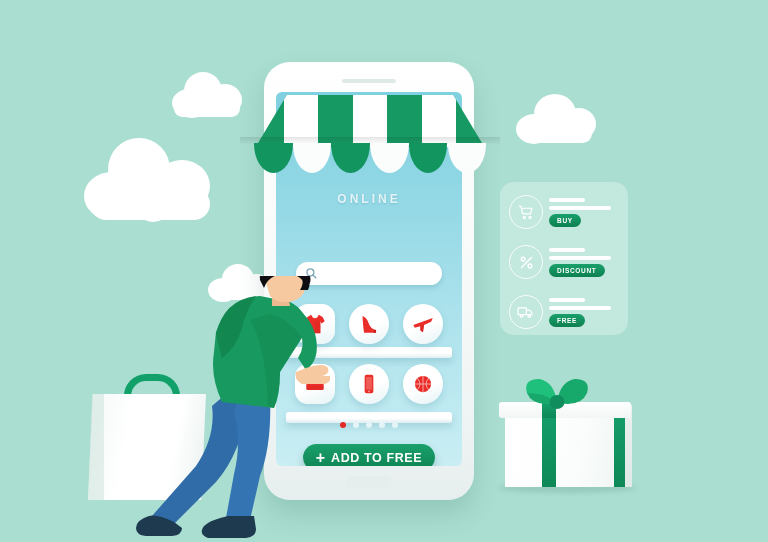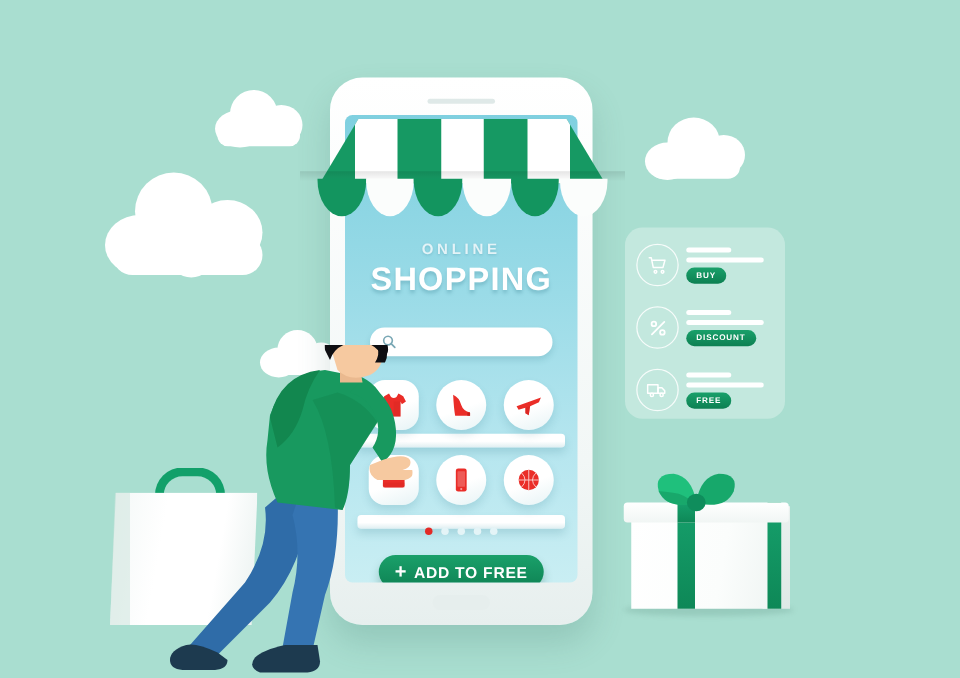--- a/index.html
+++ b/index.html
@@ -151,21 +151,20 @@
   </div>
 
   <div id="phone">
     <div id="phone-speaker"></div>
     <div id="phone-home"></div>
 
     <div id="screen">
 
       <div id="title-wrap">
         <div id="kicker" class="txt">ONLINE</div>
-        <div id="headline" class="txt">SHOPPING</div>
       </div>
 
       <div id="searchbar">
         <svg id="search-icon" viewBox="0 0 24 24">
           <circle cx="10" cy="10" r="6.4" fill="none" stroke="#7aa8b5" stroke-width="2.4"></circle>
           <line x1="14.6" y1="14.6" x2="20" y2="20" stroke="#7aa8b5" stroke-width="2.6" stroke-linecap="round"></line>
         </svg>
       </div>
 
       <div class="shelf" id="shelf1"></div>

